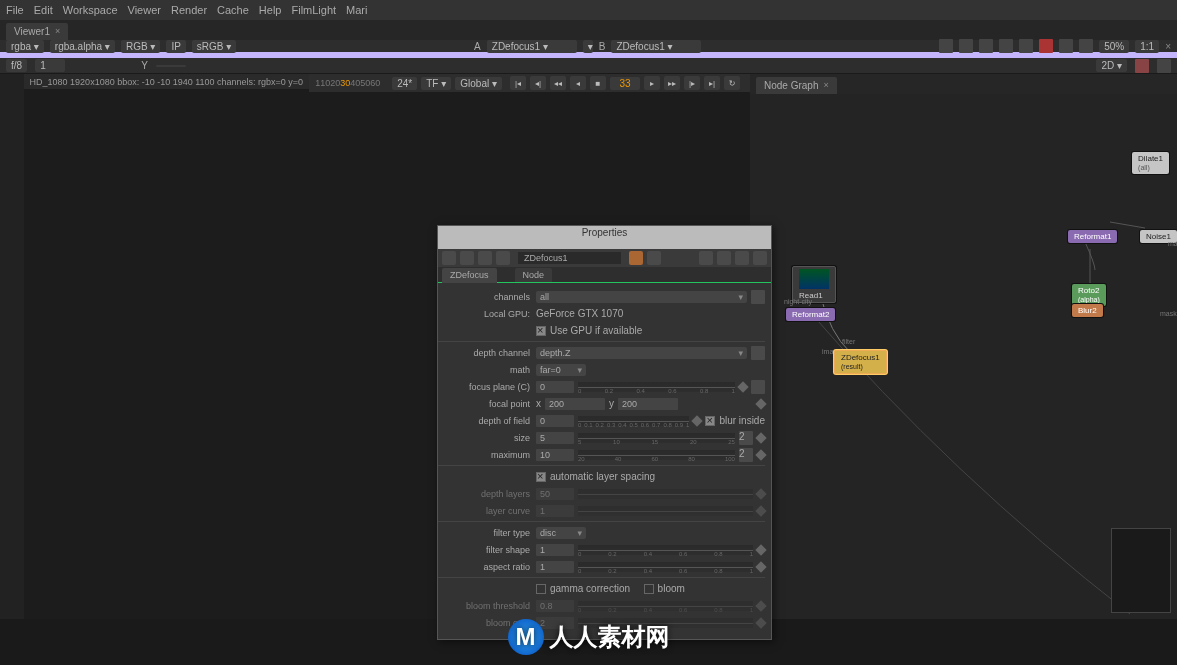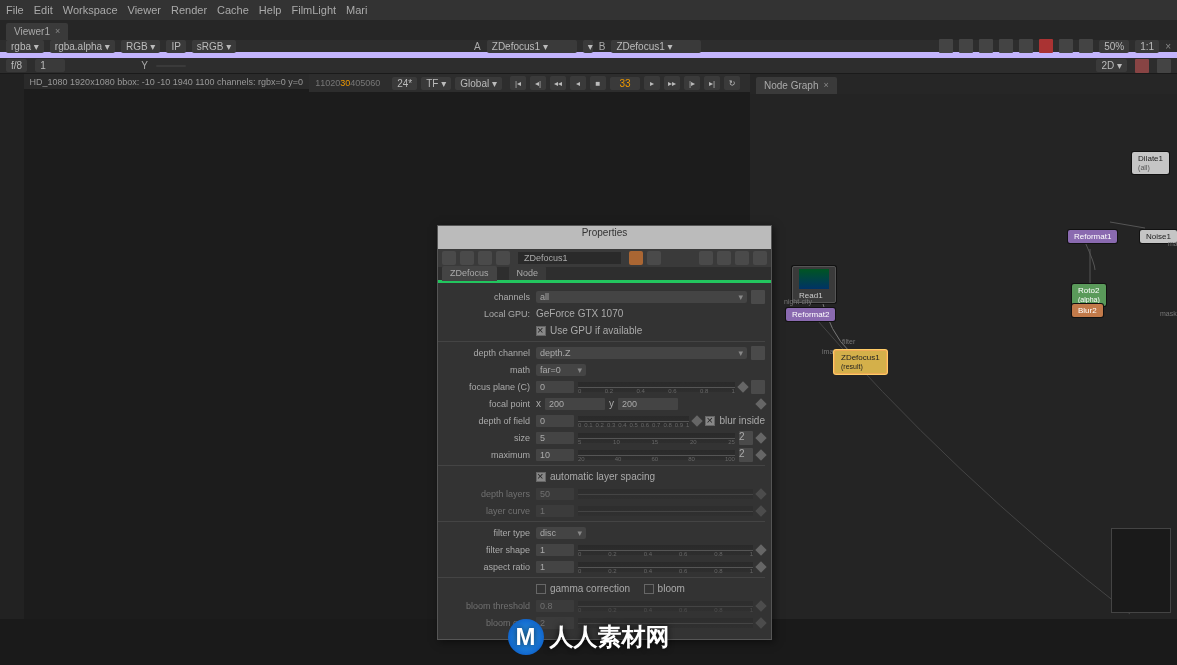--- a/index.html
+++ b/index.html
@@ -48,21 +48,21 @@
 .n-noise { background:#c5c5c5; color:#222; }
 .thumb { width:30px; height:20px; background:linear-gradient(#052,#036); margin-bottom:2px; }
 .conn-in { position:absolute; font-size:7px; color:#777; }
 .minimap { position:absolute; right:6px; bottom:6px; width:60px; height:85px; background:#1a1a1a; border:1px solid #444; }
 
 .props { position:absolute; left:437px; top:225px; width:335px; height:415px; background:#333; border:1px solid #555; display:flex; flex-direction:column; font-size:10px; box-shadow:2px 2px 8px rgba(0,0,0,0.5); z-index:50; }
 .props-title { height:23px; background:#bbb; color:#333; padding:1px 6px; font-size:10px;text-align:center; }
 .props-hdr { height:18px; background:#3a3a3a; display:flex; align-items:center; padding:0 4px; gap:4px; }
 .hdrbtn { width:14px; height:14px; background:#4a4a4a; border-radius:2px; }
 .nodename { background:#2a2a2a; padding:1px 6px; margin:0 4px; flex:1; font-size:9px; }
-.props-tabs { height:16px; background:#2e2e2e; display:flex; align-items:end; padding:0 4px; gap:12px; border-bottom:3px solid #22c55e; }
+.props-tabs { height:16px; background:#2e2e2e; display:flex; align-items:end; padding:0 4px; gap:18px; border-bottom:1px solid #22c55e; }
 .ptab { background:#3a3a3a; padding:2px 8px; font-size:9px; border-radius:2px 2px 0 0; }
 .ptab.active { background:#444; border-bottom:1px solid #444; margin-bottom:-1px; }
 .props-body { flex:1; overflow-y:auto; padding:4px 6px 4px 0; }
 .prow { display:flex; align-items:center; margin:2px 0; min-height:15px; }
 .plabel { width:98px; text-align:right; padding-right:6px; font-size:9px; color:#aaa; }
 .pfield { flex:1; display:flex; align-items:center; gap:4px; }
 .psel { background:#444; padding:1px 4px; border-radius:2px; flex:1; position:relative; font-size:9px; }
 .psel::after { content:'▾'; position:absolute; right:4px; color:#888; }
 .pnum { background:#444; padding:1px 4px; width:38px; font-size:9px; border-radius:1px; }
 .pslider { flex:1; height:10px; position:relative; background:linear-gradient(#2a2a2a,#2e2e2e); }

